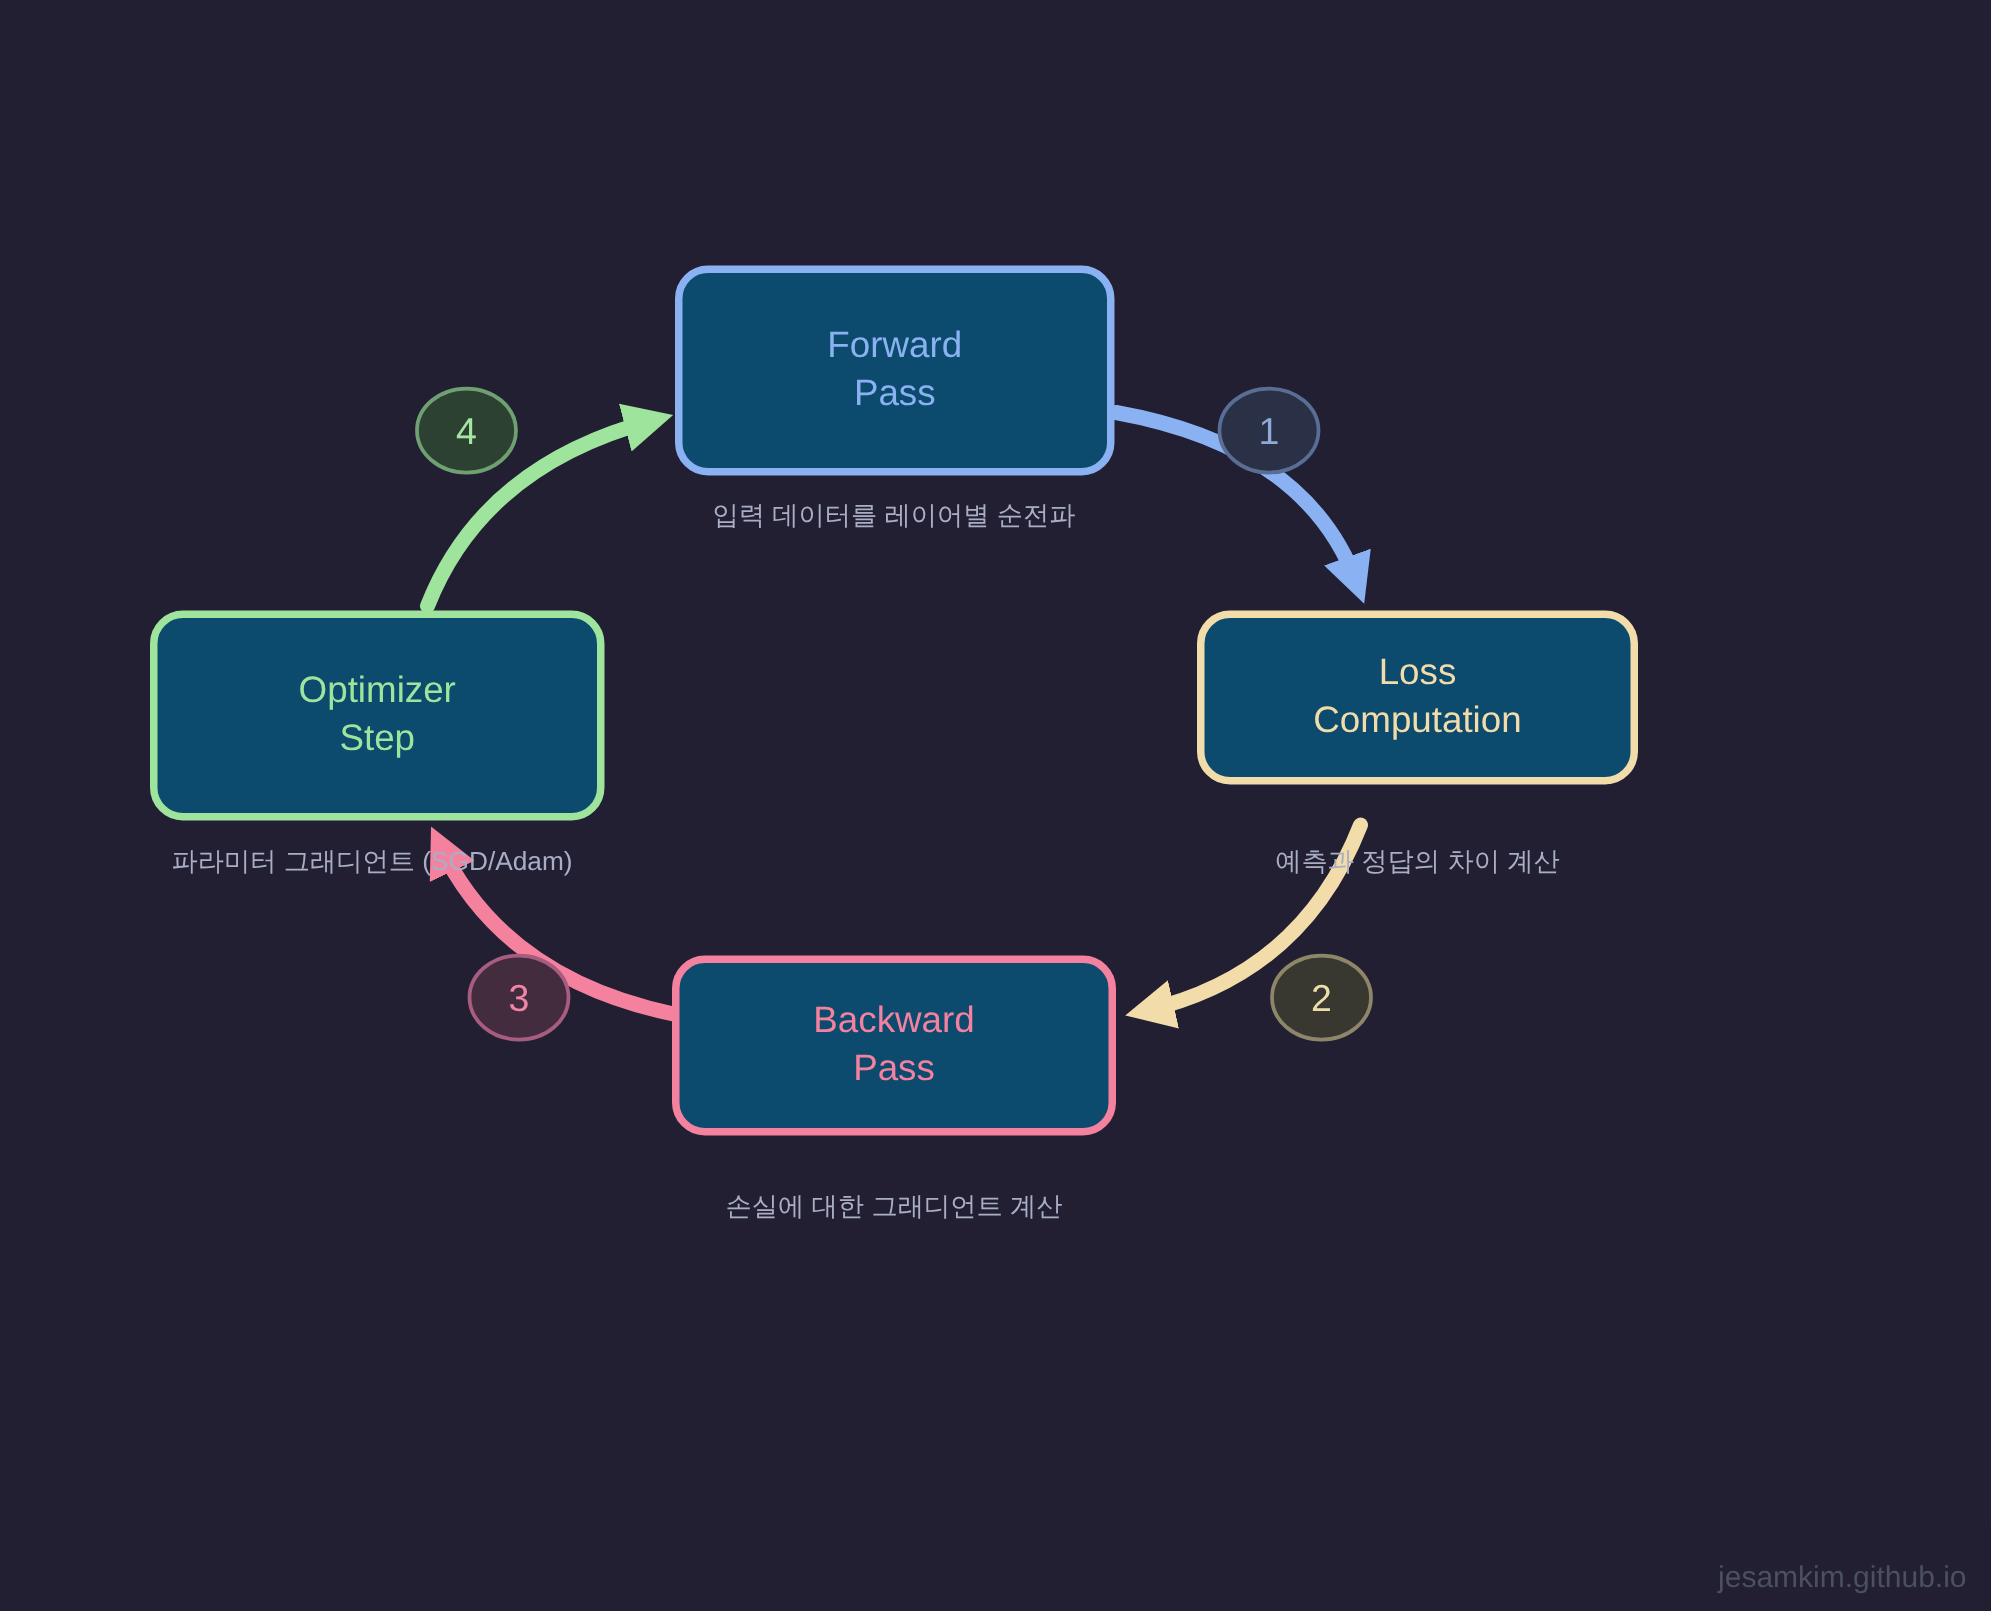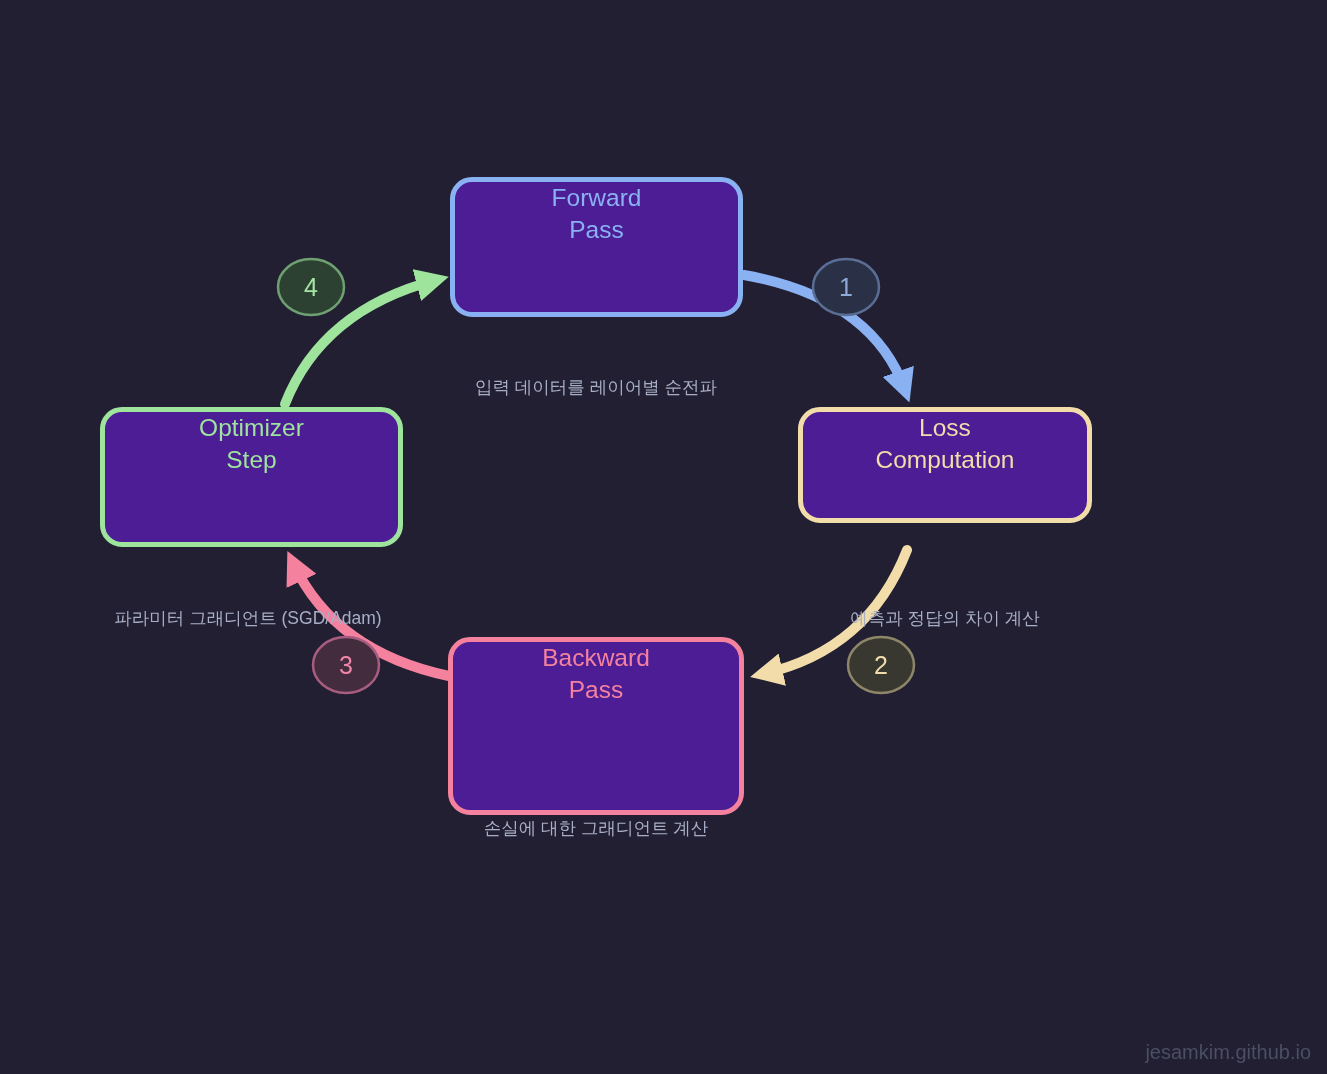--- a/index.html
+++ b/index.html
@@ -25,50 +25,49 @@
     font-size: 31px;
     font-weight: 700;
     letter-spacing: 1px;
     color: #d6daee;
     white-space: nowrap;
   }
   .node {
     position: absolute;
     box-sizing: border-box;
     border-radius: 22px;
-    background: #4c1d95;
+    background: #0c4a6e;
     border: 5px solid;
     display: flex;
-    align-items: flex-start;
+    align-items: center;
     justify-content: center;
     z-index: 2;
   }
   .node-label {
     font-size: 24.5px;
     font-weight: 500;
     line-height: 1.32;
     text-align: center;
     white-space: pre-line;
   }
   .node-forward   { left: 450px; top: 177px; width: 293px; height: 140px; border-color: #8ab1f2; color: #8ab1f2; }
   .node-loss      { left: 798px; top: 407px; width: 294px; height: 116px; border-color: #f2ddaa; color: #f2ddaa; }
-  .node-backward  { left: 448px; top: 637px; width: 296px; height: 178px; border-color: #f4829f; color: #f4829f; }
+  .node-backward  { left: 448px; top: 637px; width: 296px; height: 120px; border-color: #f4829f; color: #f4829f; }
   .node-optimizer { left: 100px; top: 407px; width: 303px; height: 140px; border-color: #9ee49d; color: #9ee49d; }
   .caption {
     position: absolute;
     transform: translateX(-50%);
     z-index: 2;
     font-size: 17.5px;
     color: #a9aec6;
     white-space: nowrap;
-    margin-top: 44px;
   }
   .caption-forward   { left: 596px; top: 331px; }
   .caption-loss      { left: 945px; top: 562px; }
-  .caption-backward  { left: 596px; top: 772px; }
+  .caption-backward  { left: 596px; top: 792px; }
   .caption-optimizer { left: 248px; top: 562px; }
   .step-number {
     font-family: "Liberation Sans", "DejaVu Sans", sans-serif;
     font-size: 25px;
   }
   .watermark {
     position: absolute;
     right: 16px; bottom: 10px;
     z-index: 3;
     font-size: 20px;

